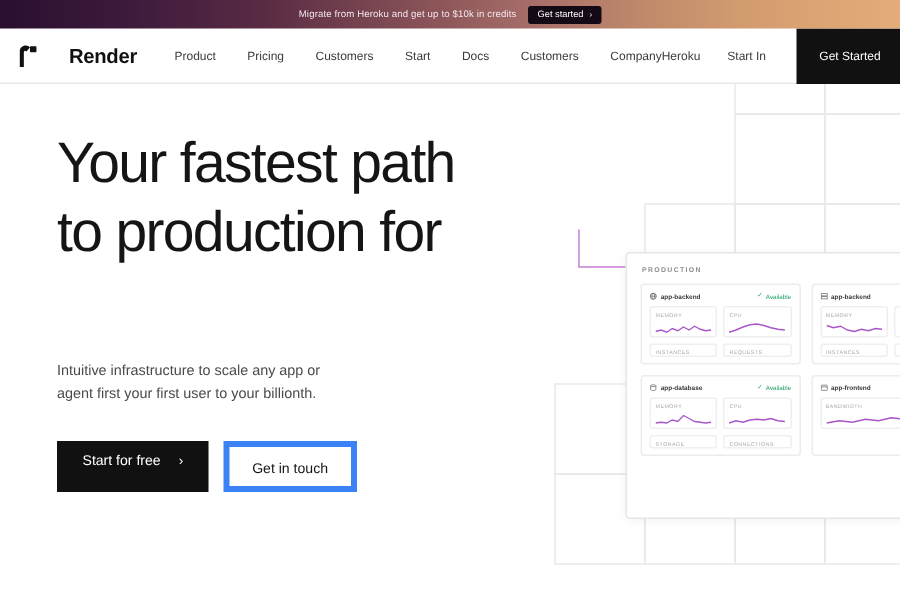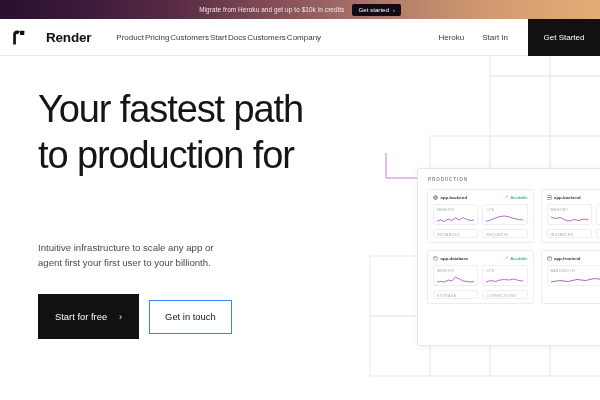--- a/index.html
+++ b/index.html
@@ -44,21 +44,21 @@
     display: flex; align-items: center;
     z-index: 25;
   }
   .brand {
     display: flex; align-items: center; gap: 21px;
     margin-left: 12px; cursor: pointer;
   }
   .brand-mark { width: 13px; height: 15px; flex: none; display:block; }
   .brand-name { font-size: 13.5px; font-weight: 700; color: #111; letter-spacing: -0.2px; }
 
-  .nav { display: flex; align-items: center; gap: 1px; margin-left: 25px; }
+  .nav { display: flex; align-items: center; gap: 21px; margin-left: 25px; }
   .nav-link {
     font-size: 8px; color: #3b3b3b; cursor: pointer; white-space: nowrap;
   }
   .nav-right {
     margin-left: auto; display: flex; align-items: center; height: 100%;
   }
   .nav-right .nav-link { margin-right: 18px; }
   .nav-right .nav-link:last-of-type { margin-right: 20px; }
   .cta-header {
     height: 37px; width: 72px;
@@ -75,29 +75,29 @@
     white-space: pre-line;
   }
   .subhead {
     margin-top: 62px;
     font-size: 9.6px; line-height: 15px; color: #4a4a4a;
     white-space: pre-line; max-width: 215px;
   }
   .cta-row { margin-top: 24px; display: flex; align-items: center; gap: 10px; }
   .btn-primary {
     background: #111111; color: #ffffff;
-    height: 45px; padding: 0 17px;
-    display: inline-flex; align-items: center; gap: 12px;
+    height: 34px; padding: 16px 17px;
+    display: inline-flex; align-items: flex-end; gap: 12px;
     font-size: 9.4px; cursor: pointer;
   }
   .btn-primary .chev { font-size: 9px; }
   .btn-secondary {
     background: #ffffff; color: #151515;
     height: 34px; padding: 0 15px;
-    border: 1px solid #3b82f6;
+    border: 4px solid #3b82f6;
     display: inline-flex; align-items: center; justify-content: center;
     font-size: 9.4px; cursor: pointer;
   }
 
   
   .art { position: absolute; left: 360px; top: 56px; width: 240px; height: 344px; z-index: 5; overflow: hidden; }
   .grid-svg { position: absolute; inset: 0; }
 
   .git-badge {
     position: absolute; left: 13px; top: 72px;

